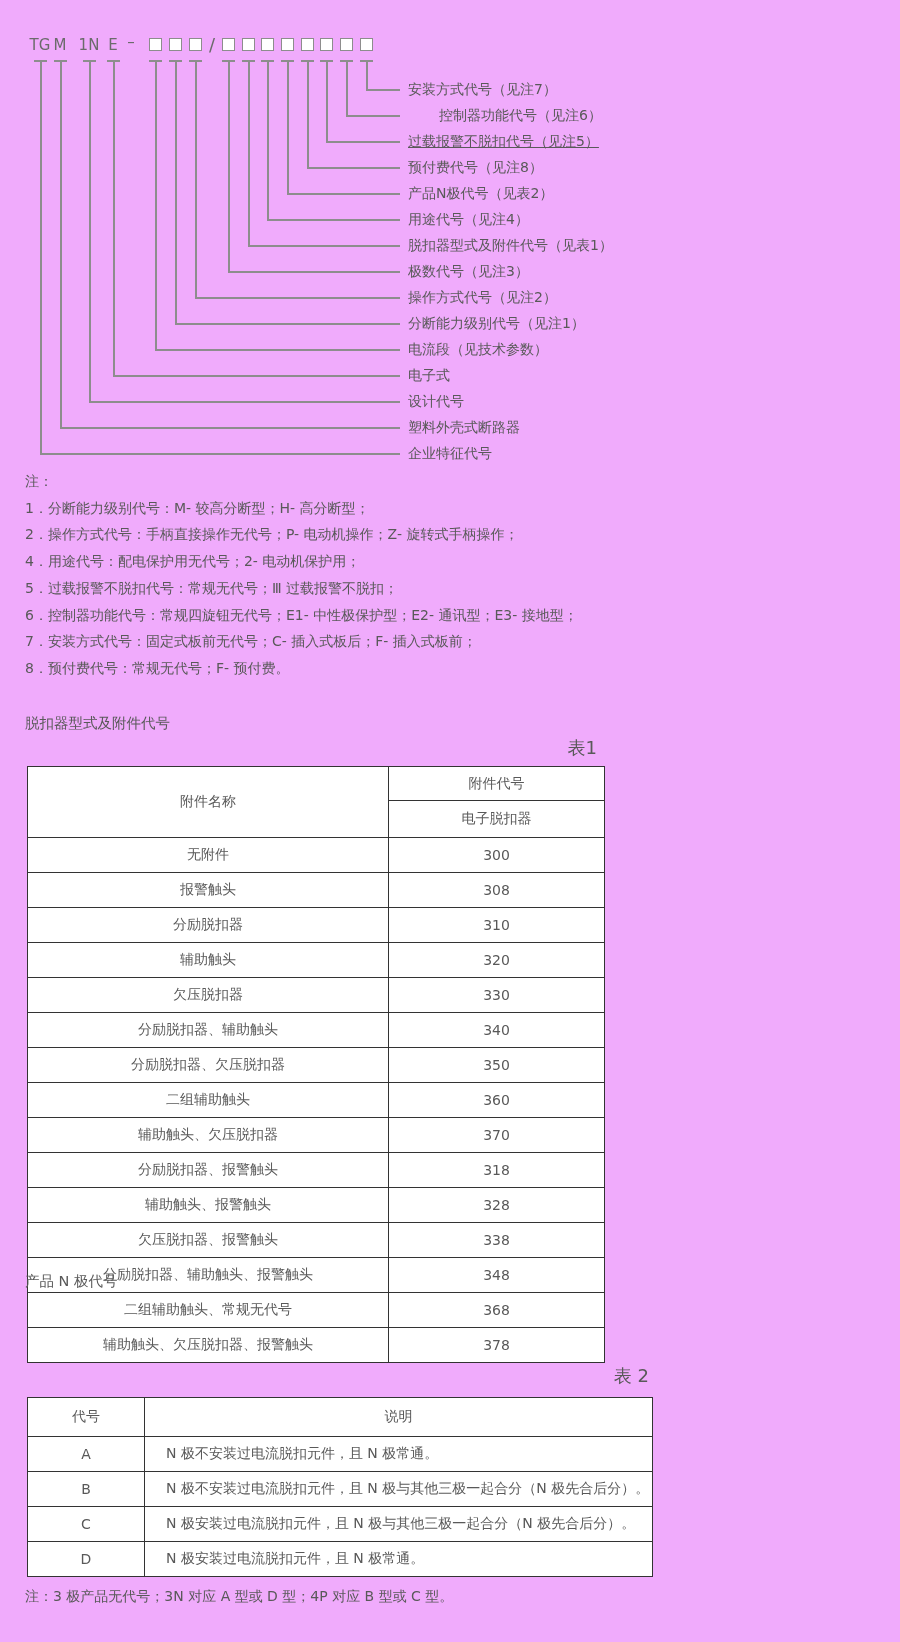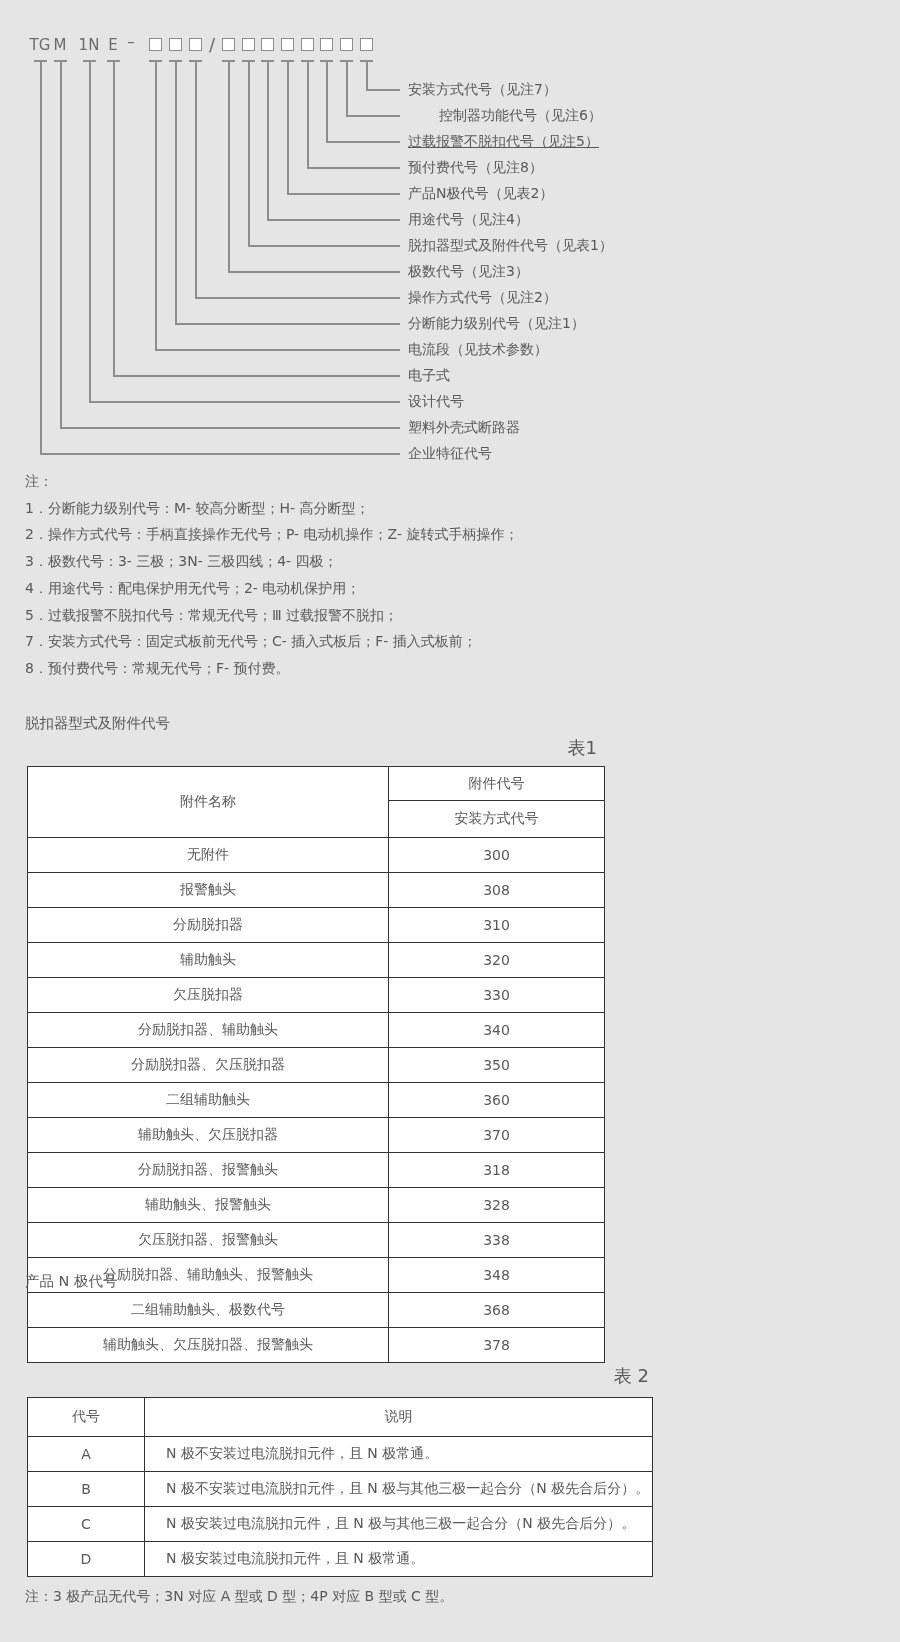--- a/index.html
+++ b/index.html
@@ -1,17 +1,17 @@
 <!DOCTYPE html>
 <html><head>
 <meta charset="utf-8">
 <style>
   html,body{margin:0;padding:0;background:#fff;}
   body{font-family:"DejaVu Sans","Liberation Sans",sans-serif;color:#595959;}
-  .page{position:relative;width:900px;height:1642px;background:#e5e5e5;overflow:hidden;}
+  .page{position:relative;width:900px;height:1642px;background:#f0abfc;overflow:hidden;}
 
   
   .diagram{position:absolute;top:0;left:0;width:900px;height:460px;}
   .code-text{position:absolute;top:36px;transform:translateX(-50%);font-size:15px;color:#6b6b6b;white-space:nowrap;}
   .dashy{top:33px;font-size:15px;}
   .slashy{top:34px;font-size:18px;}
   .code-box{position:absolute;top:38px;width:13px;height:13px;border:1.5px solid #8d8d8d;box-sizing:border-box;background:#fff;}
   .tick{position:absolute;top:60px;width:13px;height:1.5px;background:#8d8d8d;}
   .vline{position:absolute;width:1.5px;background:#8d8d8d;}
   .hline{position:absolute;height:1.5px;background:#8d8d8d;}
@@ -127,42 +127,42 @@
       <div class="dlabel" style="left: 408px; top: 417px;">塑料外壳式断路器</div>
       <div class="vline" style="left: 40px; top: 62px; height: 391px;"></div>
       <div class="hline" style="left: 40px; top: 453px; width: 360px;"></div>
       <div class="dlabel" style="left: 408px; top: 443px;">企业特征代号</div>
     </div>
 
   <div class="notes">
     <div>注：</div>
     <div>1．分断能力级别代号：M- 较高分断型；H- 高分断型；</div>
     <div>2．操作方式代号：手柄直接操作无代号；P- 电动机操作；Z- 旋转式手柄操作；</div>
-    <div>3．极数代号：3- 三极；3N- 三极四线；4- 四极；</div>
     <div>4．用途代号：配电保护用无代号；2- 电动机保护用；</div>
     <div>5．过载报警不脱扣代号：常规无代号；Ⅲ 过载报警不脱扣；</div>
+    <div>6．控制器功能代号：常规四旋钮无代号；E1- 中性极保护型；E2- 通讯型；E3- 接地型；</div>
     <div>7．安装方式代号：固定式板前无代号；C- 插入式板后；F- 插入式板前；</div>
     <div>8．预付费代号：常规无代号；F- 预付费。</div>
   </div>
 
   <div class="sec-head sec1">脱扣器型式及附件代号</div>
   <div class="tbl-cap cap1">表1</div>
 
   <table class="tbl t1">
     <colgroup>
         <col style="width:361px">
         <col style="width:216px">
       </colgroup>
     <thead>
       <tr>
         <td rowspan="2" class="c">附件名称</td>
         <td class="c h1">附件代号</td>
       </tr>
       <tr>
-        <td class="c h2">安装方式代号</td>
+        <td class="c h2">电子脱扣器</td>
       </tr>
     </thead>
     <tbody id="t1-body">
         <tr>
           <td class="c">无附件</td>
           <td class="c num">300</td>
         </tr>
         <tr>
           <td class="c">报警触头</td>
           <td class="c num">308</td>
@@ -205,21 +205,21 @@
         </tr>
         <tr>
           <td class="c">欠压脱扣器、报警触头</td>
           <td class="c num">338</td>
         </tr>
         <tr>
           <td class="c">分励脱扣器、辅助触头、报警触头</td>
           <td class="c num">348</td>
         </tr>
         <tr>
-          <td class="c">二组辅助触头、极数代号</td>
+          <td class="c">二组辅助触头、常规无代号</td>
           <td class="c num">368</td>
         </tr>
         <tr>
           <td class="c">辅助触头、欠压脱扣器、报警触头</td>
           <td class="c num">378</td>
         </tr>
       </tbody>
   </table>
 
   <div class="sec-head sec2">产品 N 极代号</div>

